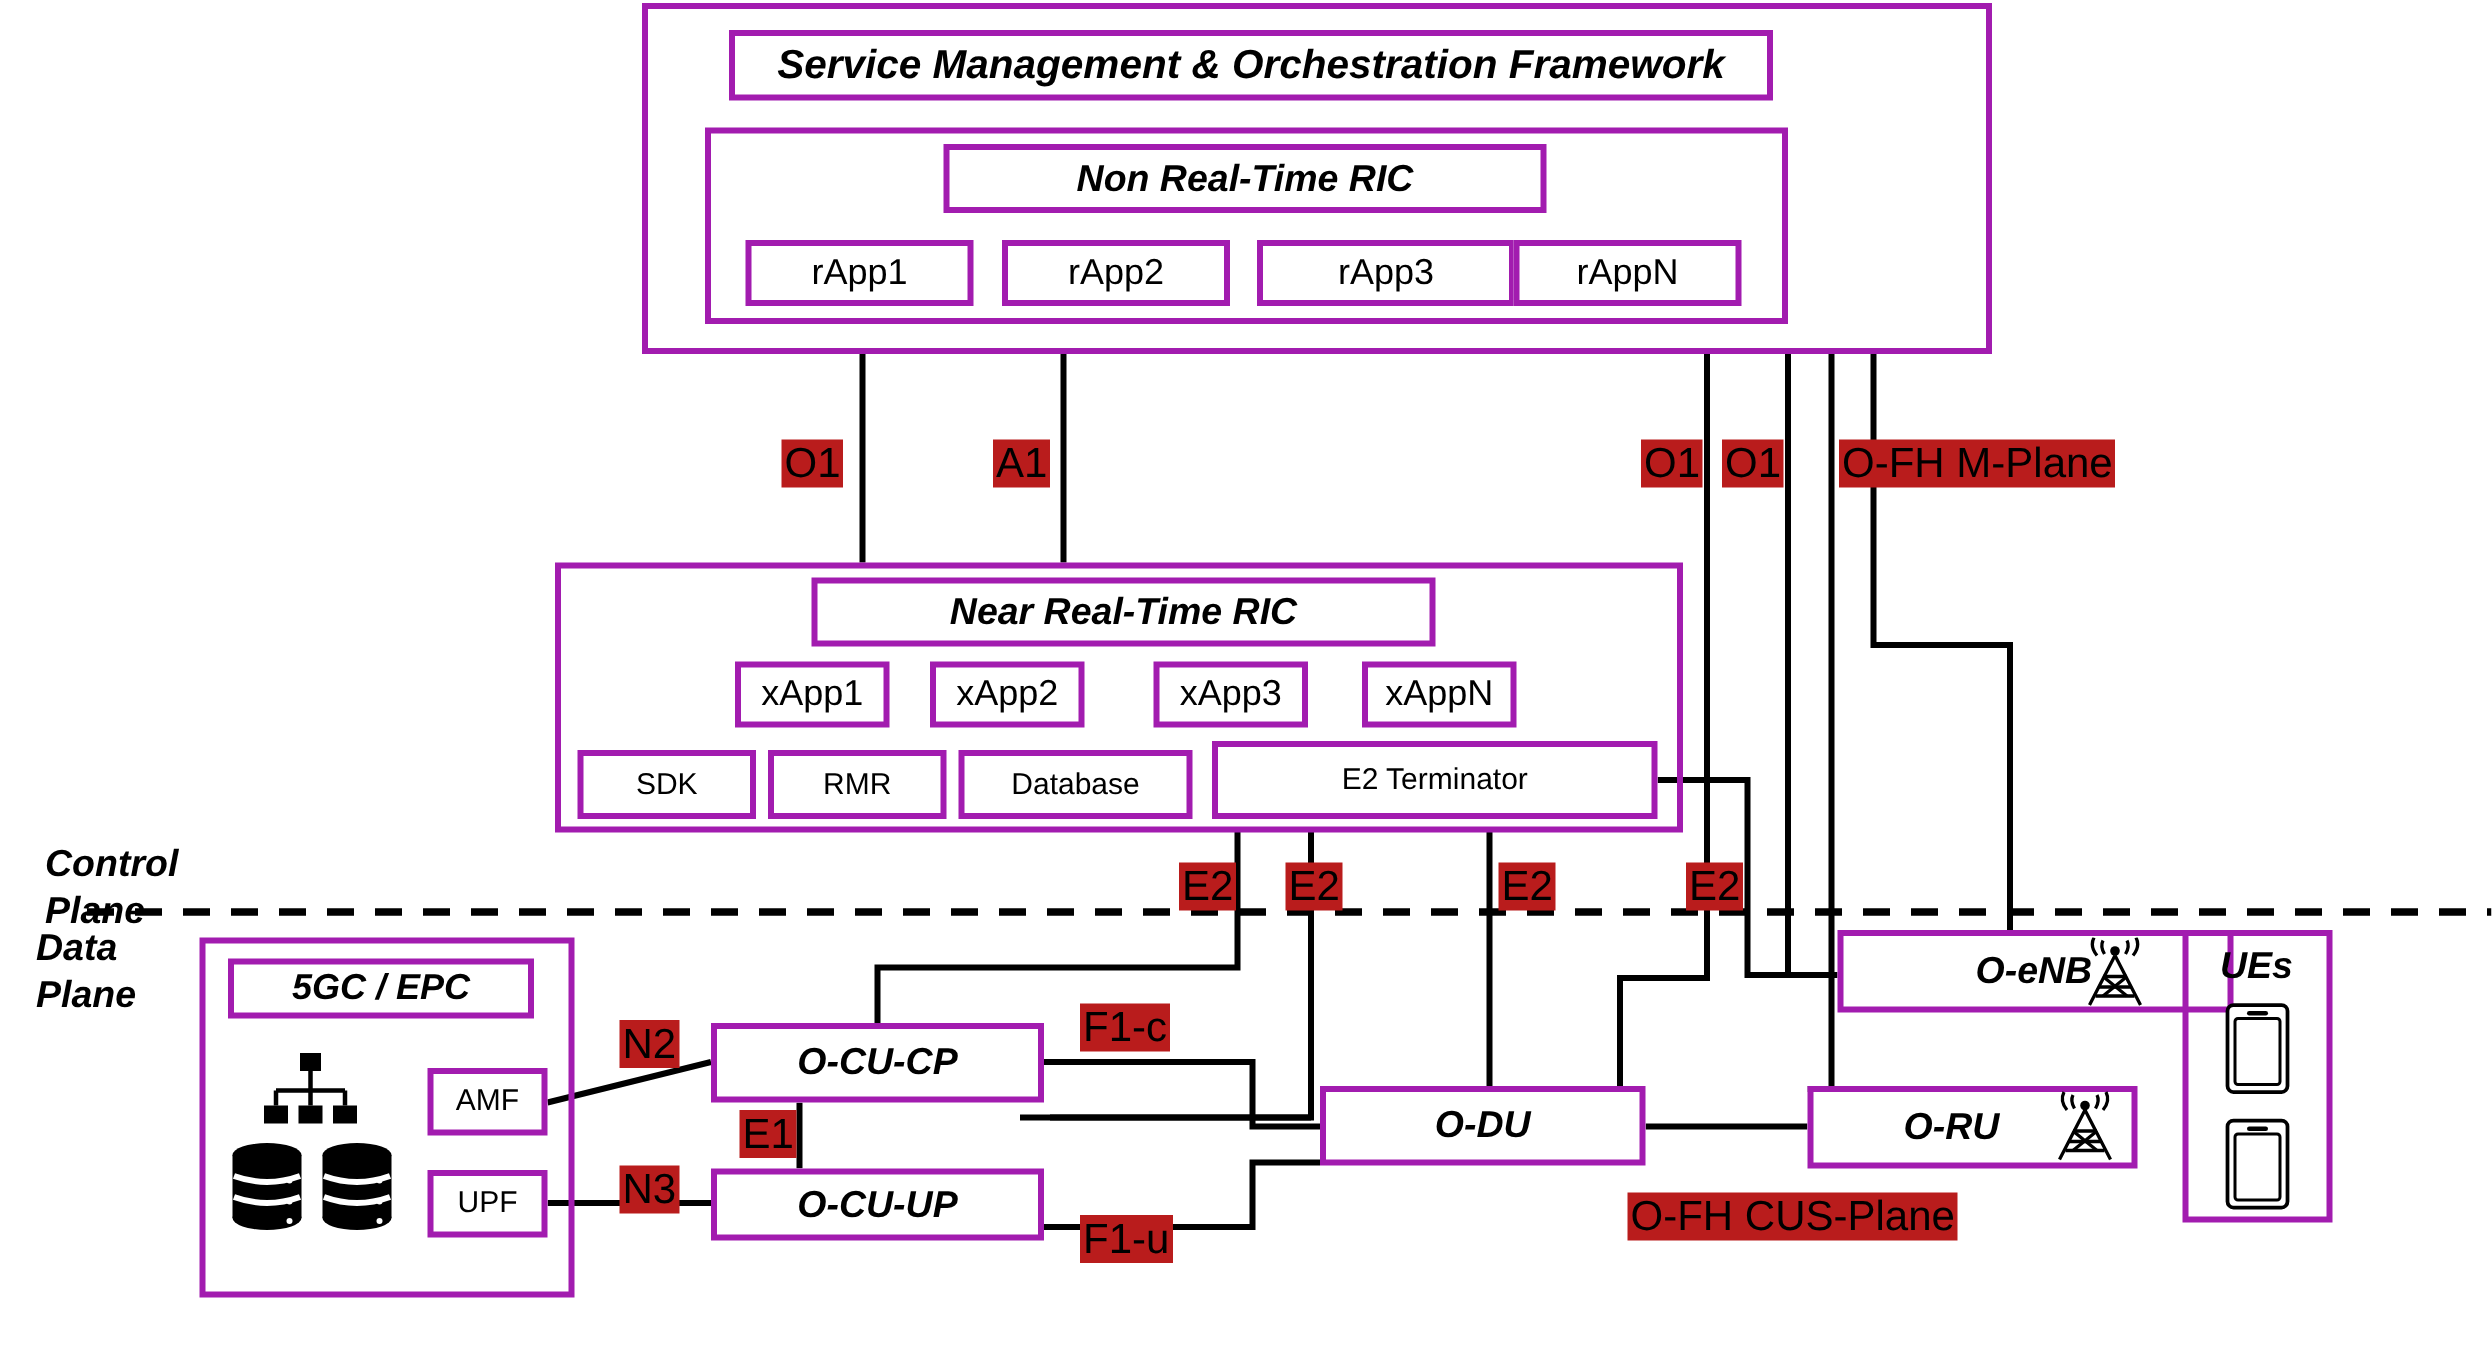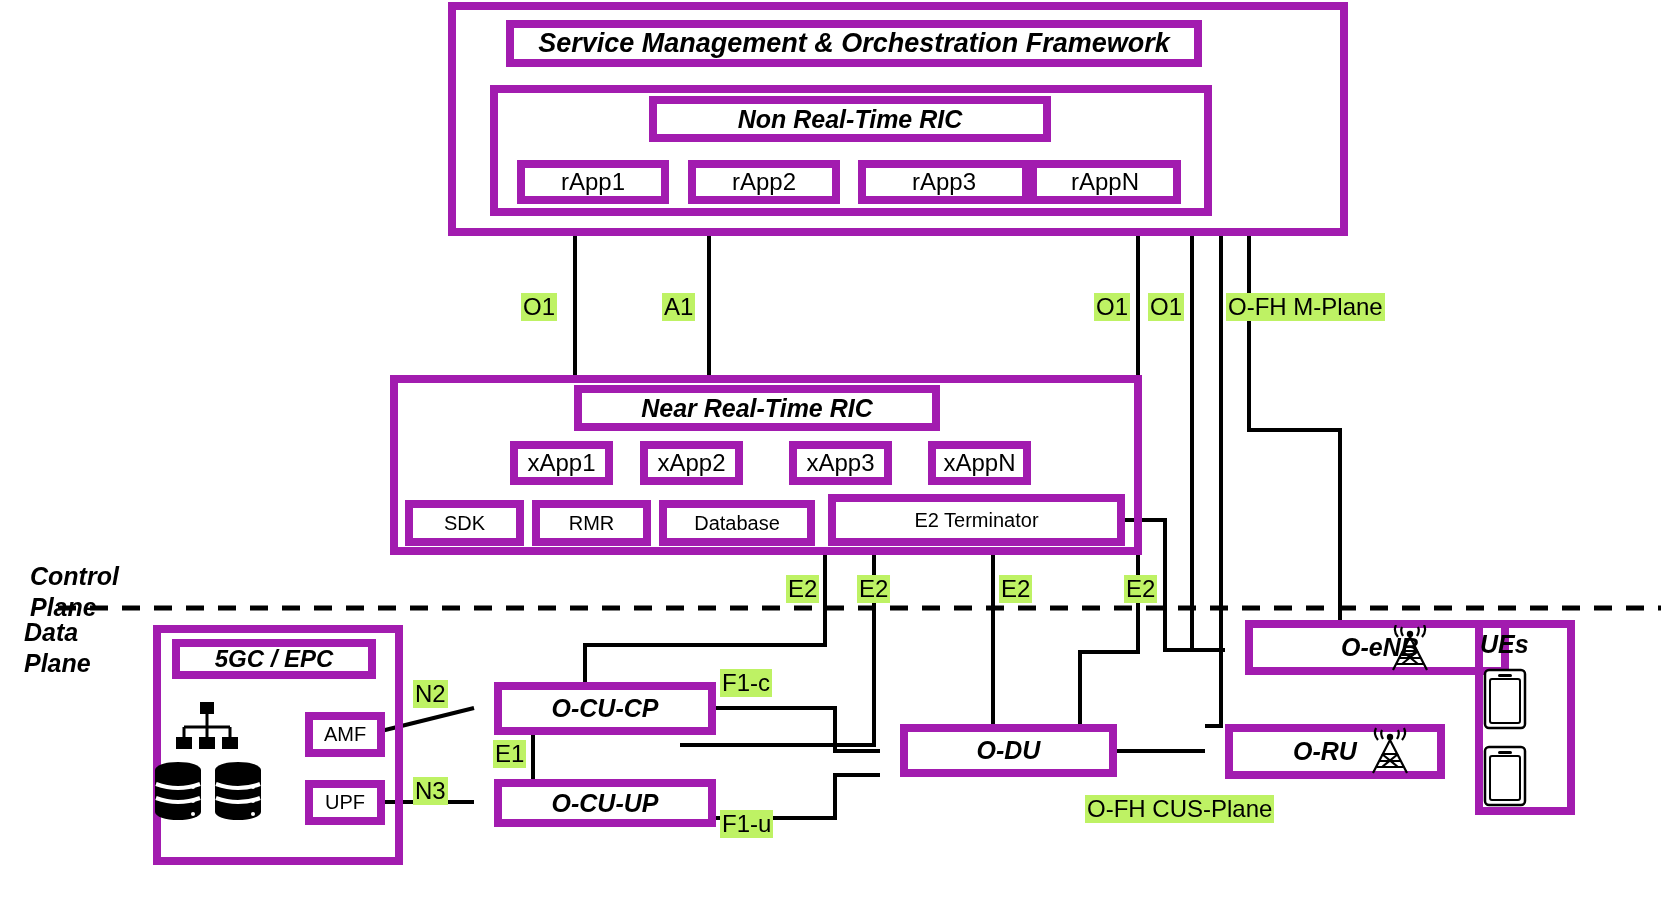--- a/index.html
+++ b/index.html
@@ -1,34 +1,34 @@
 <!DOCTYPE html>
 <html><head>
 <meta charset="utf-8">
 <style>
   html,body{margin:0;padding:0;background:#ffffff;}
   body{width:1661px;height:908px;position:relative;overflow:hidden;
        font-family:"Liberation Sans","DejaVu Sans",sans-serif;color:#000;}
   #stage{position:relative;width:1661px;height:908px;}
   svg#wires{position:absolute;left:0;top:0;width:1661px;height:908px;pointer-events:none;}
 
-  .box{position:absolute;box-sizing:border-box;border:8px solid #a21caf;background:#fff;
-       display:flex;align-items:center;justify-content:center;text-align:center;margin-left:20px;}
+  .box{position:absolute;box-sizing:border-box;border:4px solid #a21caf;background:#fff;
+       display:flex;align-items:center;justify-content:center;text-align:center;}
   .container{background:transparent;}
   .lbl{position:absolute;white-space:nowrap;}
 
   .t-bolditalic{font-weight:bold;font-style:italic;}
   .t-plain{font-weight:normal;font-style:normal;}
 
   .smo-title{font-size:27px;}
   .ric-title{font-size:25px;}
   .app{font-size:24px;}
   .mod{font-size:20px;}
   .node{font-size:25px;}
-  .iflabel{font-size:24px;font-weight:normal;background:#bef264;padding:0 2px;}
+  .iflabel{font-size:28px;font-weight:normal;background:#b91c1c;padding:0 2px;}
   .planelbl{font-size:25px;font-weight:bold;font-style:italic;line-height:1.25;text-align:left;}
   .uetitle{font-size:25px;}
 
   .icon-wrap{position:absolute;display:block;}
 </style>
 </head>
 <body>
 
 <div id="stage">
 
@@ -94,21 +94,21 @@
   </div>
 
   <div class="lbl iflabel" style="left:521px;top:293px;">O1</div>
   <div class="lbl iflabel" style="left:662px;top:293px;">A1</div>
   <div class="lbl iflabel" style="left:1094px;top:293px;">O1</div>
   <div class="lbl iflabel" style="left:1148px;top:293px;">O1</div>
   <div class="lbl iflabel" style="left:1226px;top:293px;">O-FH M-Plane</div>
 
   <div class="box container" style="left:370px;top:375px;width:752px;height:180px;"></div>
 
-  <div class="box" style="left:554px;top:385px;width:366px;height:46px;">
+  <div class="box" style="left:541px;top:385px;width:416px;height:46px;">
     <span class="t-bolditalic ric-title">Near Real-Time RIC</span>
   </div>
 
   <div class="box" style="left:490px;top:441px;width:103px;height:44px;">
     <span class="t-plain app">xApp1</span>
   </div>
   <div class="box" style="left:620px;top:441px;width:103px;height:44px;">
     <span class="t-plain app">xApp2</span>
   </div>
   <div class="box" style="left:769px;top:441px;width:103px;height:44px;">

